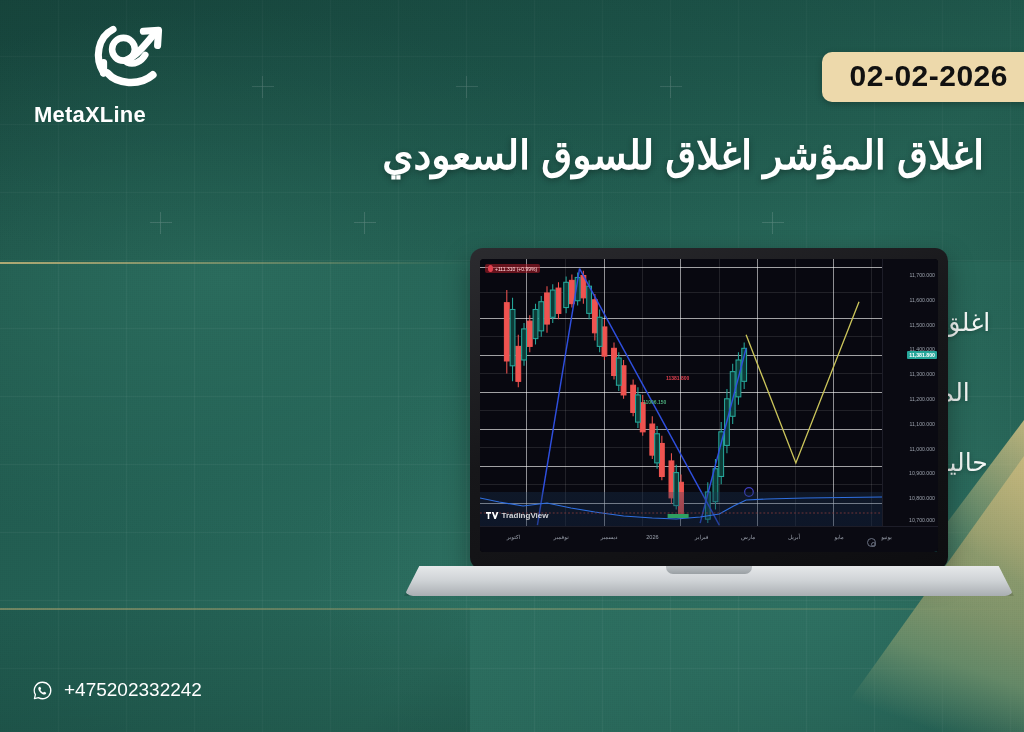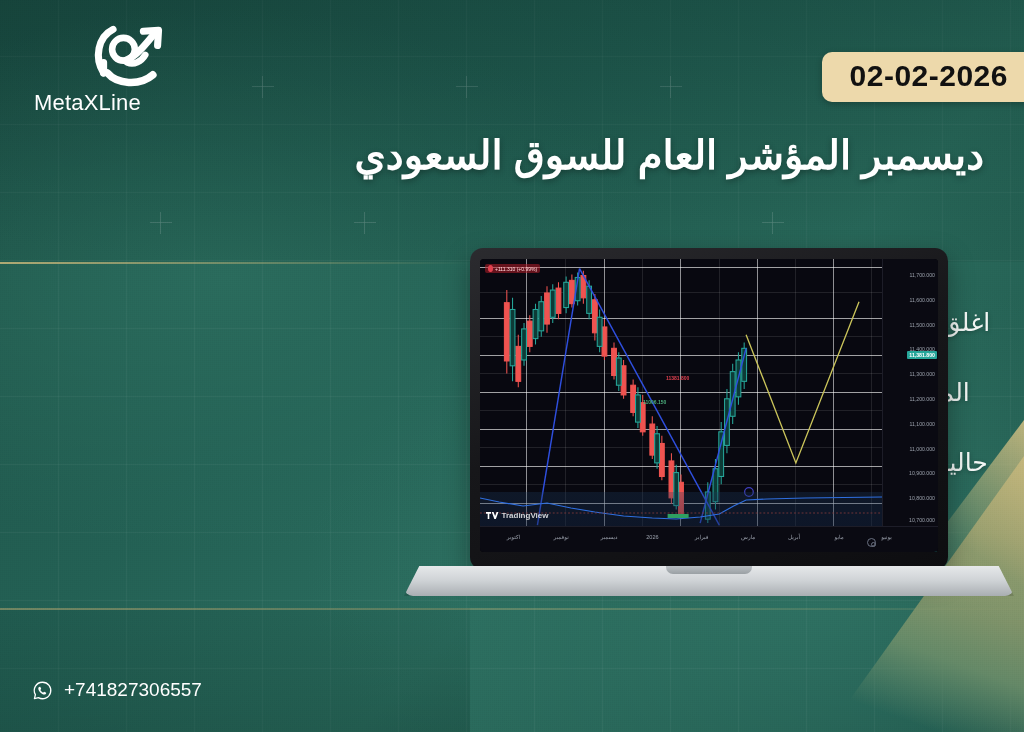--- a/index.html
+++ b/index.html
@@ -69,22 +69,22 @@
   }
   .band-bottom-left{
     position:absolute; left:0; bottom:0; width:470px; height:124px;
     background:linear-gradient(180deg, rgba(12,48,42,.10), rgba(12,48,42,.30));
   }
 
   
   .logo{ position:absolute; left:30px; top:18px; width:150px; }
   .logo-mark{ width:96px; height:72px; display:block; margin-left:6px; }
   .logo-text{
-    color:#fff; font-size:22px; font-weight:400; letter-spacing:.2px;
-    direction:ltr; text-align:left; margin-top:0; padding-left:4px;
+    color:#fff; font-size:22px; font-weight:700; letter-spacing:.2px;
+    direction:ltr; text-align:left; margin-top:12px; padding-left:4px;
   }
 
   
   .date-badge{
     position:absolute; right:-6px; top:52px;
     background:#edd9ab; color:#111;
     font-size:30px; font-weight:700; letter-spacing:.5px;
     padding:7px 22px 9px 28px;
     border-radius:10px 0 0 10px;
     direction:ltr;
@@ -227,39 +227,39 @@
     <path d="M45 47 C52 50, 60 46, 64 39" stroke="#fff" stroke-width="7" fill="none" stroke-linecap="round"></path>
     <path d="M43 45 C55 40, 64 28, 74 16" stroke="#fff" stroke-width="7.5" fill="none" stroke-linecap="round"></path>
     <path d="M62 14 L78 13 L77 29" stroke="#fff" stroke-width="7.5" fill="none" stroke-linecap="round" stroke-linejoin="round"></path>
     <path d="M24 58 C34 70, 58 72, 72 60" stroke="#fff" stroke-width="8" fill="none" stroke-linecap="round"></path>
   </svg>
   <div class="logo-text">MetaXLine</div>
 </div>
 
 <div class="date-badge">02-02-2026</div>
 
-<h1 class="title">ديسمبر المؤشر العام للسوق السعودي</h1>
+<h1 class="title">اغلاق المؤشر اغلاق للسوق السعودي</h1>
 
 <div class="body-copy">
   <span class="ln">اغلق المؤشر العام ( تاسي ) علي ١١٣٢١</span>
   <span class="ln">نقطة  بصعود ١٥٣ نقطه يتحرك</span>
   <span class="ln">المؤشر في نطاق زمني بقناة سعريه</span>
   <span class="ln">صاعده</span>
   <span class="ln">حاليا المؤشر اعلي ١٠٢٠٠ يواجه مقاومة</span>
   <span class="ln">١١٧٥٠ ل ١١٥٠٠</span>
   <span class="ln">دعم رئيسي ١٠٠٠٠</span>
 </div>
 
 <div class="contact">
   <div class="contact-row">
     <svg width="21" height="21" viewBox="0 0 24 24">
       <path d="M12 2.6A9.4 9.4 0 0 0 3.9 16.8L2.8 21.2l4.55-1.07A9.4 9.4 0 1 0 12 2.6z" stroke="#fff" stroke-width="1.5" fill="none" stroke-linejoin="round"></path>
       <path d="M8.9 7.8c.3-.1.6 0 .8.4l.7 1.5c.1.3 0 .6-.2.8l-.5.5c-.1.2-.2.4 0 .7a7 7 0 0 0 2.6 2.6c.3.2.5.1.7 0l.5-.5c.2-.2.5-.3.8-.2l1.5.7c.4.2.5.5.4.8-.2.9-1.1 1.6-2.1 1.6-3 0-6.9-3.9-6.9-6.9 0-1 .7-1.8 1.7-2z" fill="#fff"></path>
     </svg>
-    <span>+741827306557</span>
+    <span>+475202332242</span>
   </div>
 </div>
 
 <div class="laptop">
   <div class="lid">
     <div class="screen">
       <div class="chart">
 
         <div class="plot">
 

